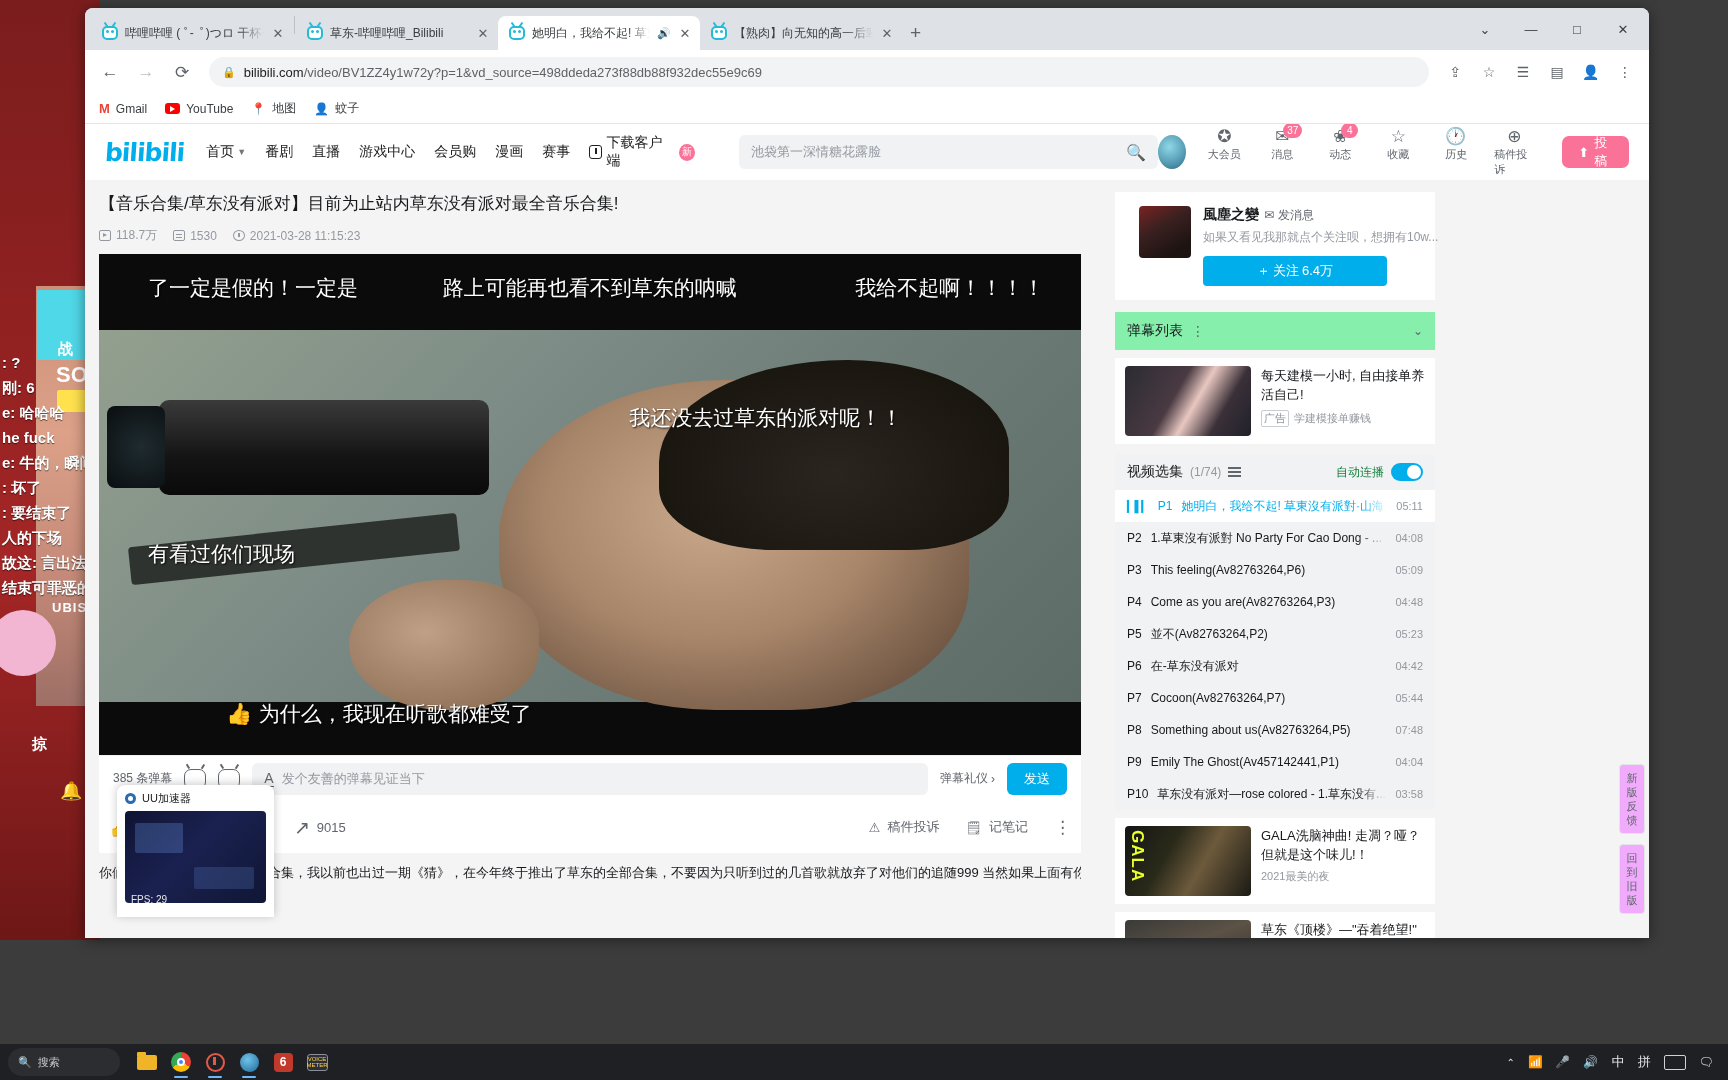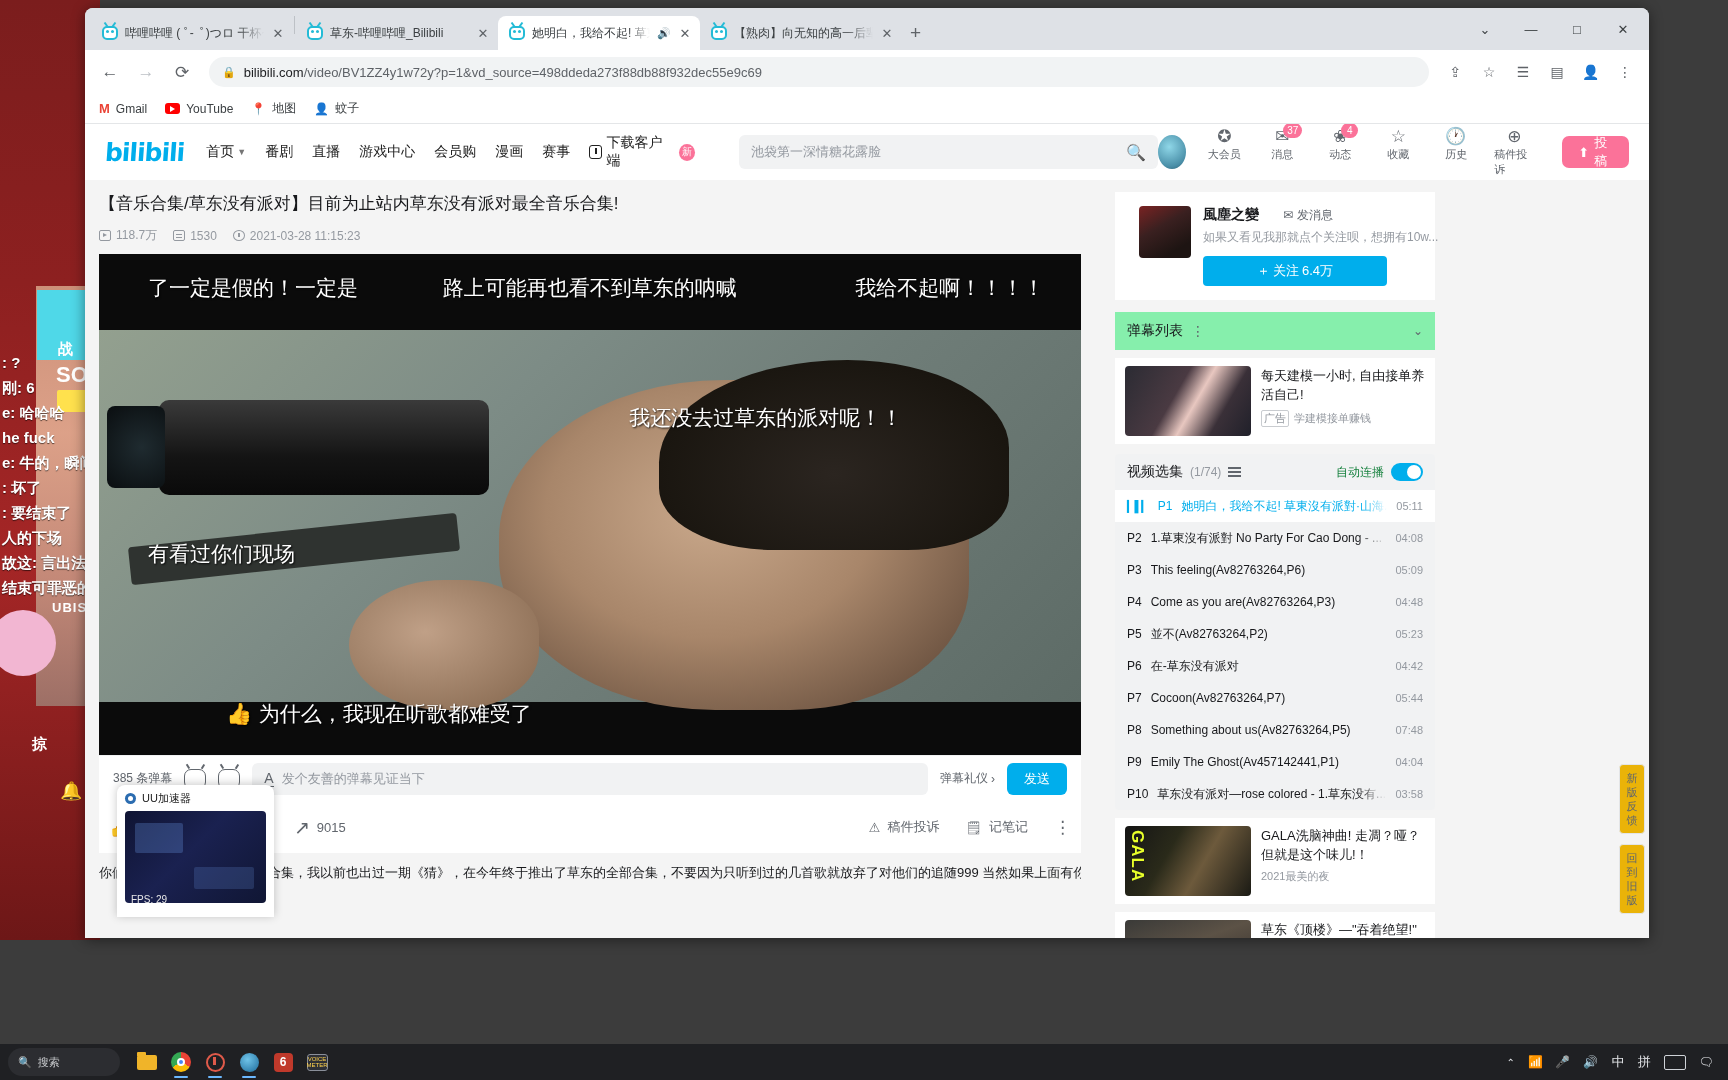--- a/index.html
+++ b/index.html
@@ -255,21 +255,21 @@
   .act .gl { font-size: 19px; color: #61666d; }
   .actright { margin-left: auto; display: flex; align-items: center; gap: 26px; }
   .desc { width: 982px; margin-top: 10px; font-size: 13px; color: #18191c; line-height: 20px;
           white-space: nowrap; overflow: hidden; }
 
   
   .upcard { background: #fff; padding: 14px 12px 14px 0; display: flex; gap: 12px; }
   .upavatar { width: 52px; height: 52px; border-radius: 4px; margin-left: 24px;
     background: linear-gradient(150deg,#7a2323 0%, #3a2020 40%, #1d1412 80%); flex: 0 0 auto;}
   .upinfo { flex: 1 1 auto; }
-  .upname { font-size: 14px; color: #18191c; font-weight: bold; display:flex; align-items:center; gap:24px;}
+  .upname { font-size: 14px; color: #18191c; font-weight: bold; display:flex; align-items:center; gap:5px;}
   .upmsg { font-size: 12px; color: #61666d; display:flex; align-items:center; gap:4px; font-weight: normal;}
   .upsign { font-size: 12px; color: #9499a0; margin-top: 5px; white-space: nowrap; overflow: hidden; width: 250px;}
   .followbtn { margin-top: 10px; width: 184px; height: 30px; background: #00aeec; color: #fff;
                border-radius: 4px; display:flex;align-items:center;justify-content:center; font-size: 13px; gap: 3px;}
 
   .dmlistbar {
     background: #86efac; margin-top: 12px; height: 38px; display: flex; align-items: center;
     padding: 0 12px; font-size: 14px; color: #18191c; gap: 8px;
   }
   .dots { color: #61666d; font-size: 14px; }
@@ -306,21 +306,21 @@
   .recthumb { width: 126px; height: 70px; border-radius: 4px; flex: 0 0 auto; position: relative; overflow: hidden;}
   .recthumb.a { background: linear-gradient(120deg,#141414 0%, #2a2a1a 35%, #6d5a3c 60%, #1a1a14 100%); }
   .recthumb.a::before { content:"GALA"; position:absolute; left:2px; top:4px; color:#e8ff2a; font-weight:bold;
     font-size:17px; writing-mode: vertical-rl; letter-spacing: 1px;}
   .recthumb.b { background: linear-gradient(160deg,#3a3a38 0%, #5c5246 40%, #2a2624 100%); }
   .rectitle { font-size: 13px; color: #18191c; line-height: 19px; }
   .recup { font-size: 11px; color: #9499a0; margin-top: 5px; display: flex; align-items: center; gap: 4px;}
 
   
   .sidefloat { position: absolute; right: 4px; top: 640px; display: flex; flex-direction: column; gap: 10px;}
-  .sfbtn { width: 26px; background: #eab308; border: 1px solid #e3e5e7; border-radius: 4px;
+  .sfbtn { width: 26px; background: #f0abfc; border: 1px solid #e3e5e7; border-radius: 4px;
            font-size: 11px; color: #61666d; padding: 6px 4px; text-align: center; line-height: 14px;}
 
   
   #uupop {
     position: absolute; left: 117px; top: 785px; width: 157px; height: 132px;
     background: #fff; border-radius: 8px 8px 0 0; box-shadow: 0 -1px 10px rgba(0,0,0,.22);
     overflow: hidden;
   }
   .uuhead { height: 26px; display: flex; align-items: center; gap: 6px; padding: 0 8px; font-size: 11px; color: #222;}
   .uudot { width: 11px; height: 11px; border-radius: 50%; background: #2b6cb0; position: relative;}

